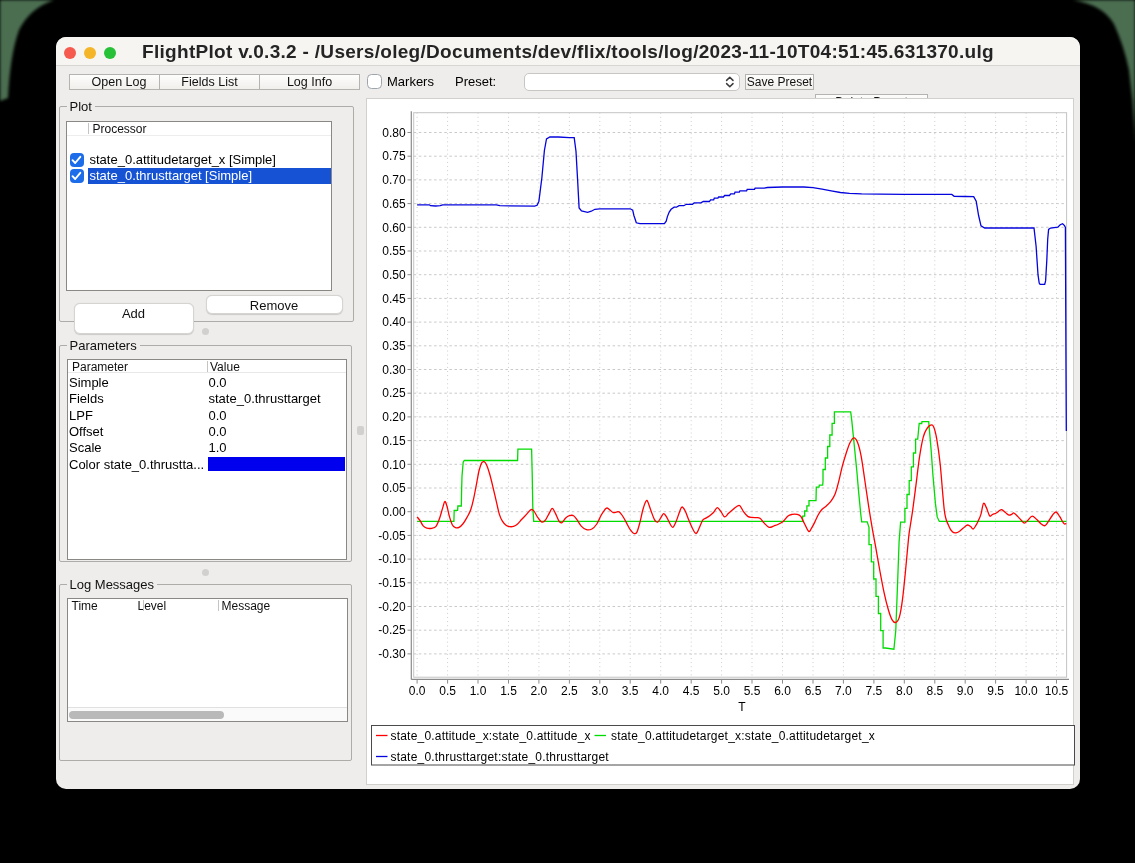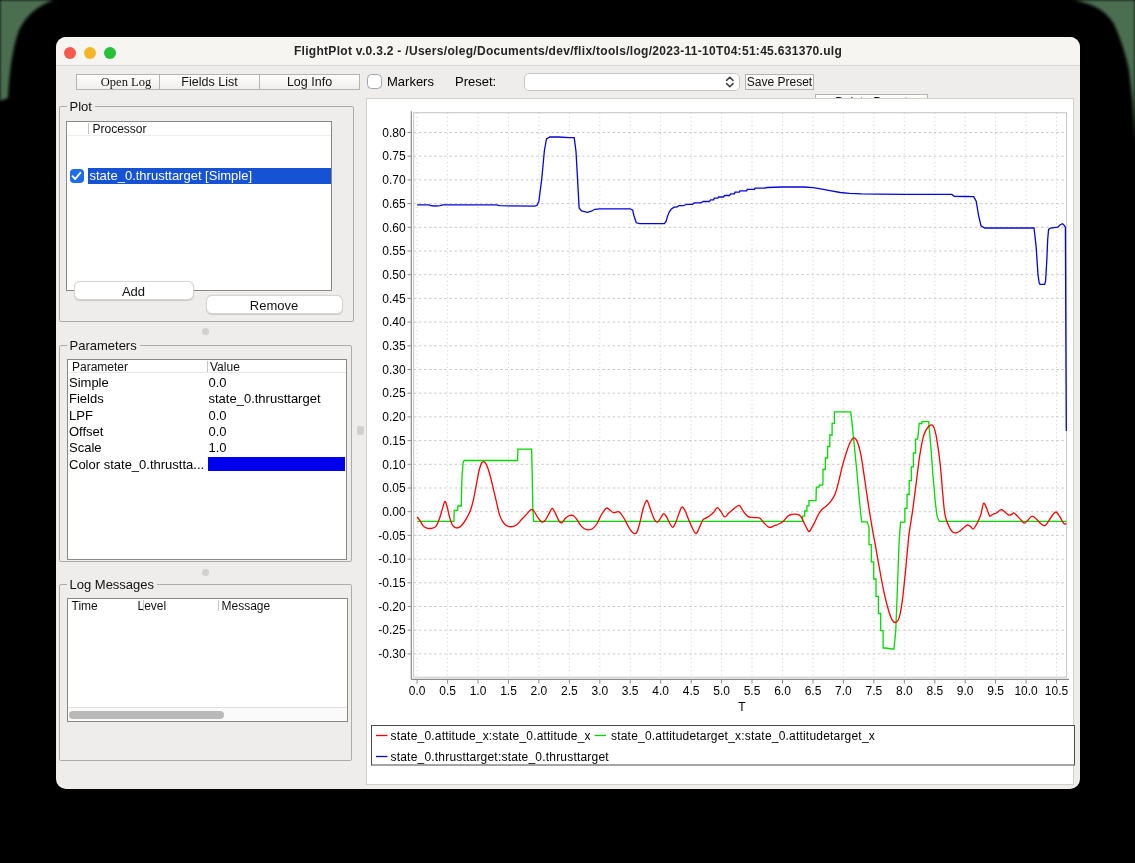--- a/index.html
+++ b/index.html
@@ -4,21 +4,21 @@
 * { margin:0; padding:0; box-sizing:border-box; }
 html,body { width:1135px; height:863px; overflow:hidden; background:#000;
   font-family:"Liberation Sans", sans-serif; }
 #shadow { position:absolute; left:0; top:0; }
 #win { position:absolute; left:56px; top:37px; width:1024px; height:752px;
   background:#eeedeb; border-radius:10px; overflow:hidden; }
 #titlebar { position:absolute; left:0; top:0; width:100%; height:29px;
   background:#f6f5f2; border-bottom:1px solid #d8d6d3; }
 .tl { position:absolute; top:10px; width:12px; height:12px; border-radius:50%; }
 #title { position:absolute; top:0; width:100%; height:29px; line-height:29px;
-  text-align:center; font-size:12px; font-weight:bold; color:#242424; letter-spacing:0.30px; }
+  text-align:center; font-size:19px; font-weight:bold; color:#242424; letter-spacing:0.30px; }
 
 .tbtn { position:absolute; top:37px; height:16px; background:linear-gradient(#fdfdfc,#f1efec);
   border:1px solid #b5b3b0; font-size:12.5px; color:#111; text-align:center; line-height:15px;
   white-space:nowrap; }
 .rbtn { position:absolute; background:#ffffff; border:1px solid #d6d4d1; border-radius:6px;
   box-shadow:0 0.5px 1px rgba(0,0,0,0.15); font-size:13px; color:#111; text-align:center; }
 #cb-markers { position:absolute; left:311px; top:37px; width:15px; height:15px;
   background:#fff; border:1.5px solid #9fa5ac; border-radius:4.5px; }
 .tlabel { position:absolute; top:37px; height:16px; line-height:16px; font-size:13px; color:#000; white-space:nowrap; }
 #combo { position:absolute; left:468px; top:35.5px; width:216px; height:18px; background:#fff;
@@ -55,21 +55,21 @@
   <path filter="url(#blur2)" fill="#4c6e51" d="M1135,0 L1073,0 Q1103,5 1114,24 Q1124,46 1129,70 Q1133,99 1134.5,130 L1135,143 Z"></path>
 </svg>
 <div id="win">
   <div id="titlebar">
     <div id="title">FlightPlot v.0.3.2 - /Users/oleg/Documents/dev/flix/tools/log/2023-11-10T04:51:45.631370.ulg</div>
     <div class="tl" style="left:8px; background:#f6594e;"></div>
     <div class="tl" style="left:28px; background:#f5b529;"></div>
     <div class="tl" style="left:48px; background:#27c138;"></div>
   </div>
 
-  <div class="tbtn" style="left:20px; width:100px;font-family:Liberation Serif, serif;">Open Log</div>
+  <div class="tbtn" style="left:13px; width:100px;">Open Log</div>
   <div class="tbtn" style="left:103px; width:101px;">Fields List</div>
   <div class="tbtn" style="left:203px; width:101px;">Log Info</div>
   <div id="cb-markers"></div>
   <div class="tlabel" style="left:331px;">Markers</div>
   <div class="tlabel" style="left:399px;">Preset:</div>
   <div id="combo">
       <svg width="10" height="16" viewBox="0 0 10 16" style="position:absolute;right:4px;top:0;">
      <path d="M1.6,6.4 L4.8,3.2 L8,6.4" fill="none" stroke="#3c3c3c" stroke-width="1.5" stroke-linecap="round" stroke-linejoin="round"></path>
      <path d="M1.6,9.6 L4.8,12.8 L8,9.6" fill="none" stroke="#3c3c3c" stroke-width="1.5" stroke-linecap="round" stroke-linejoin="round"></path>
       </svg>
@@ -77,31 +77,39 @@
   <div class="tbtn" style="left:689px; width:69px; font-size:12px;">Save Preset</div>
   <div class="tbtn" style="left:759px; width:113px; font-size:12px;margin-top:20px;">Delete Preset</div>
 
   <div class="group" style="left:2.5px; top:69px; width:295px; height:216px;">
     <div class="gtitle">Plot</div>
     <div class="tbl" style="left:6px; top:14px; width:266px; height:170px;">
       <div class="hdr" style="border-bottom:1px solid #ededed;">
           <span style="left:26px;">Processor</span>
           <div class="vsep" style="left:21.5px;"></div>
         </div>
+      <div class="row" style="top:29.8px;">
+          <div class="cbx">
+            <svg width="11" height="10" viewBox="0 0 11 10">
+              <path d="M1.5,5.2 L4.2,8 L9.3,1.8" fill="none" stroke="#fff" stroke-width="1.9" stroke-linecap="round" stroke-linejoin="round"></path>
+            </svg>
+          </div>
+          <span style="position:absolute;left:23px;line-height:16px;">state_0.attitudetarget_x [Simple]</span>
+        </div>
       <div class="row" style="top:46.1px;">
           <div class="cbx">
             <svg width="11" height="10" viewBox="0 0 11 10">
               <path d="M1.5,5.2 L4.2,8 L9.3,1.8" fill="none" stroke="#fff" stroke-width="1.9" stroke-linecap="round" stroke-linejoin="round"></path>
             </svg>
           </div>
           <div style="position:absolute;left:21px;right:0;top:0;bottom:0;background:#1553d4;"></div>
           <span style="position:absolute;left:23px;line-height:16px;color:#fff;z-index:2;">state_0.thrusttarget [Simple]</span>
         </div>
     </div>
-    <div class="rbtn" style="left:14px; top:174px; width:120px; height:19px; line-height:19px;">Add</div>
+    <div class="rbtn" style="left:14px; top:196px; width:120px; height:31px; line-height:19px;">Add</div>
     <div class="rbtn" style="left:146px; top:188px; width:137px; height:19px; line-height:19px;">Remove</div>
   </div>
 
   <div class="group" style="left:2.5px; top:307.5px; width:293px; height:217px;">
     <div class="gtitle">Parameters</div>
     <div class="tbl" style="left:7.5px; top:13px; width:280px; height:201px;">
       <div class="hdr" style="border-bottom:1px solid #e8e8e8;">
           <span style="left:4px;">Parameter</span>
           <span style="left:142px;">Value</span>
           <div class="vsep" style="left:139px;"></div>

